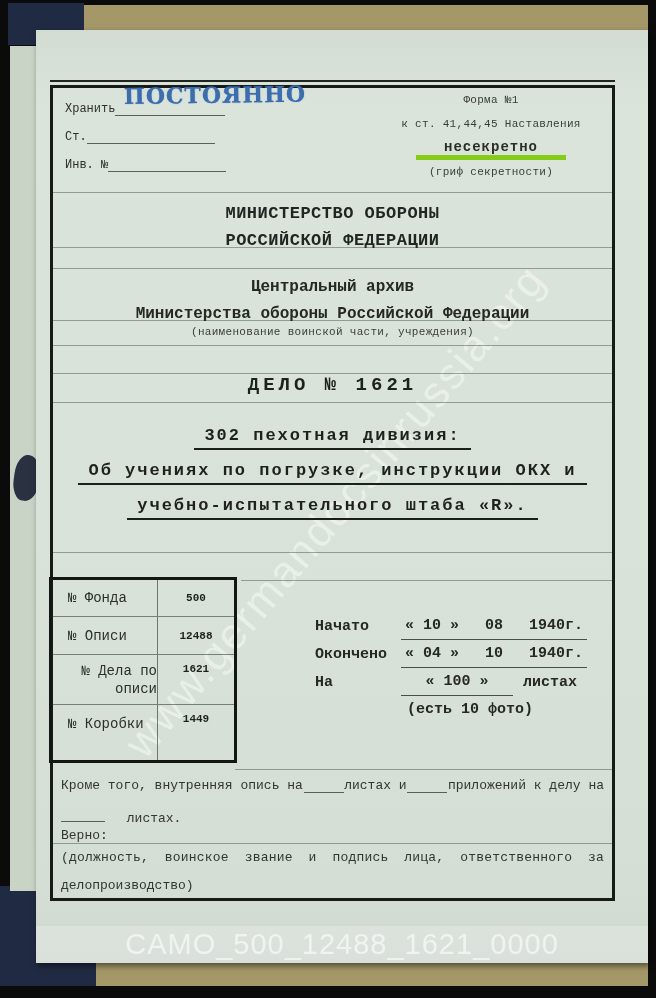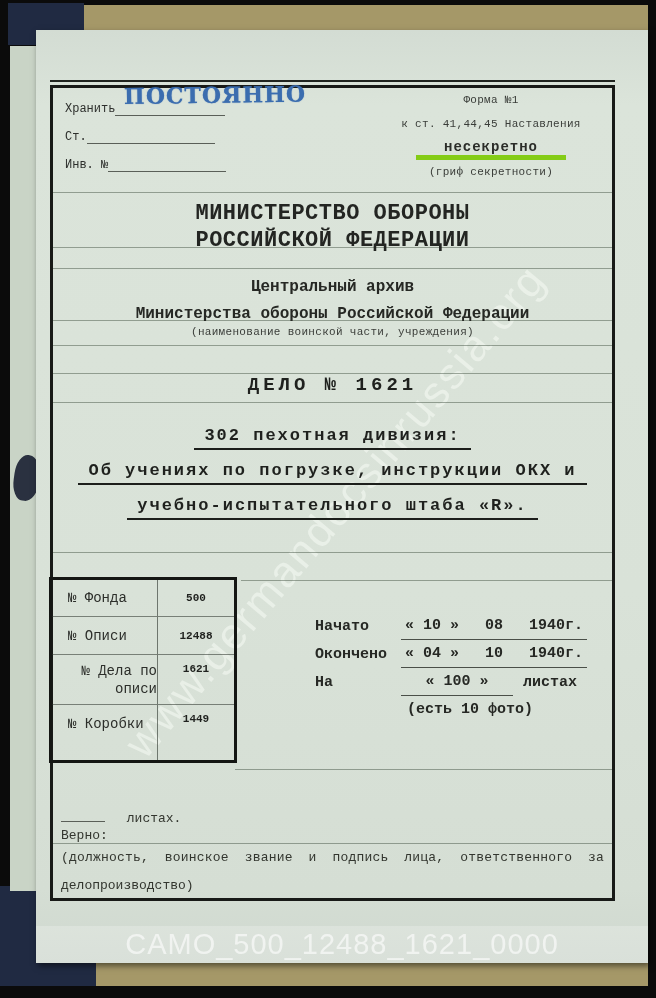--- a/index.html
+++ b/index.html
@@ -34,21 +34,21 @@
   .small{font-size:11px;letter-spacing:.3px;color:#3a3d39;}
   .fieldrow{position:absolute;font-size:12px;color:#33362f;display:flex;align-items:flex-end;}
   .blank{display:inline-block;border-bottom:1px solid #5a5f58;height:13px;}
 
   .hdr-right{left:320px;top:6px;width:236px;text-align:center;position:absolute;}
   .hdr-right .line{display:block;}
   .secrecy{font-size:14px;font-weight:bold;letter-spacing:1px;color:#2b2d29;
     border-bottom:5px solid #84cc16;padding:0 28px;display:inline-block;}
 
   .ministry{left:0;right:0;top:112px;text-align:center;position:absolute;
-    font-size:22px;font-weight:bold;letter-spacing:.5px;line-height:27px;color:#232522;}
+    font-size:17px;font-weight:bold;letter-spacing:.5px;line-height:27px;color:#232522;}
   .archive{left:0;right:0;top:186px;text-align:center;position:absolute;
     font-size:16px;font-weight:bold;line-height:27px;color:#262824;}
   .archive-caption{left:0;right:0;top:238px;text-align:center;position:absolute;}
 
   .delo{left:0;right:0;top:286px;text-align:center;position:absolute;
     font-size:19px;font-weight:bold;letter-spacing:4px;color:#1f211e;}
 
   .title-block{left:0;right:0;top:338px;text-align:center;position:absolute;
     font-size:17px;font-weight:bold;letter-spacing:2px;color:#1f211e;}
   .title-block .tl{display:block;margin-bottom:11px;}
@@ -190,20 +190,27 @@
         </span>
       </div>
       <div class="drow">
         <span class="dlab">На</span>
         <span class="dunder">« 100 »</span>
         <span style="margin-left:10px">листах</span>
       </div>
       <div class="photos">(есть 10 фото)</div>
     </div>
 
+    <div class="foot jrow" style="top:690px">
+      <span>Кроме того, внутренняя опись на</span>
+      <span class="blank" style="width:40px"></span>
+      <span>листах и</span>
+      <span class="blank" style="width:40px"></span>
+      <span>приложений к делу на</span>
+    </div>
     <div class="foot" style="top:720px">
       <span class="blank" style="width:44px;margin-right:14px"></span>
       <span>листах.</span>
     </div>
     <div class="foot" style="top:740px">Верно:</div>
     <div class="foot justline" style="top:762px">(должность, воинское звание и подпись лица, ответственного за</div>
     <div class="foot" style="top:790px">делопроизводство)</div>
   </div>
 
   <div class="stamp">ПОСТОЯННО</div>

